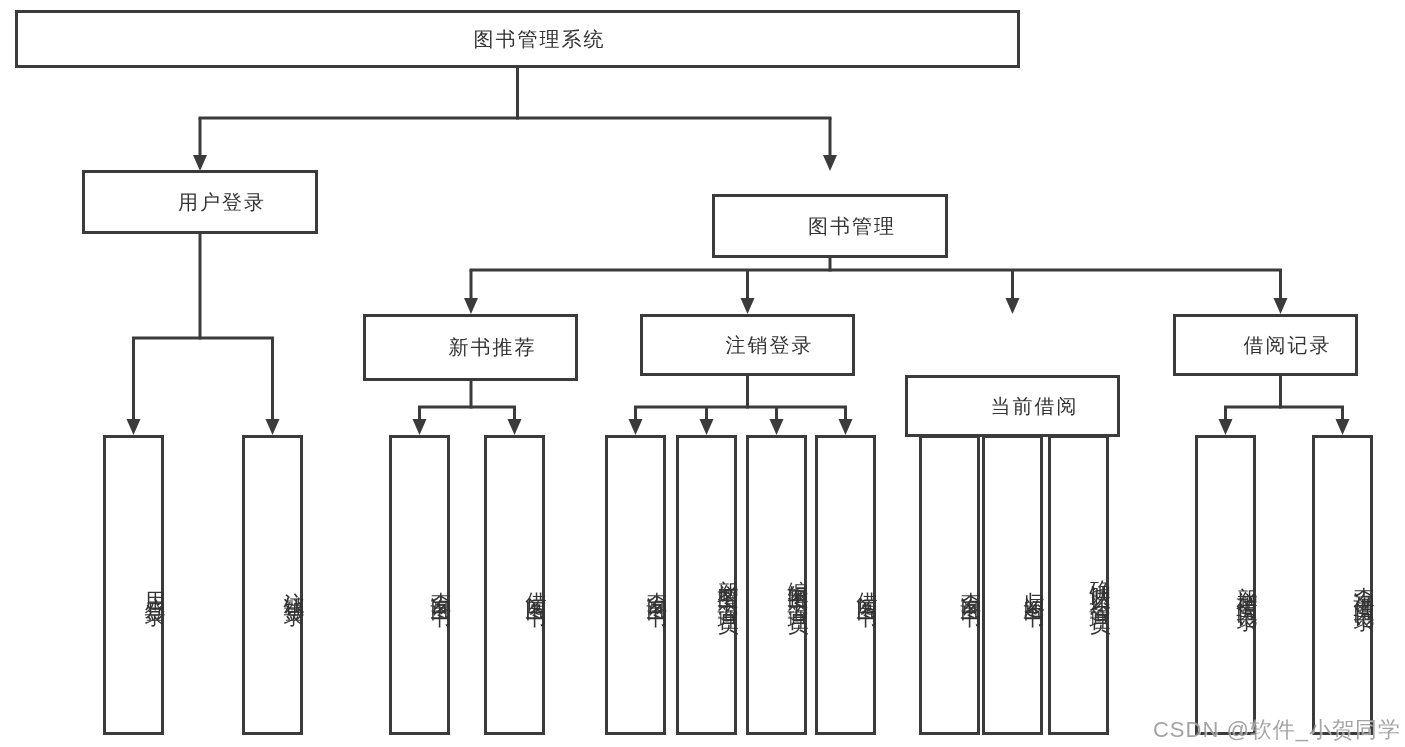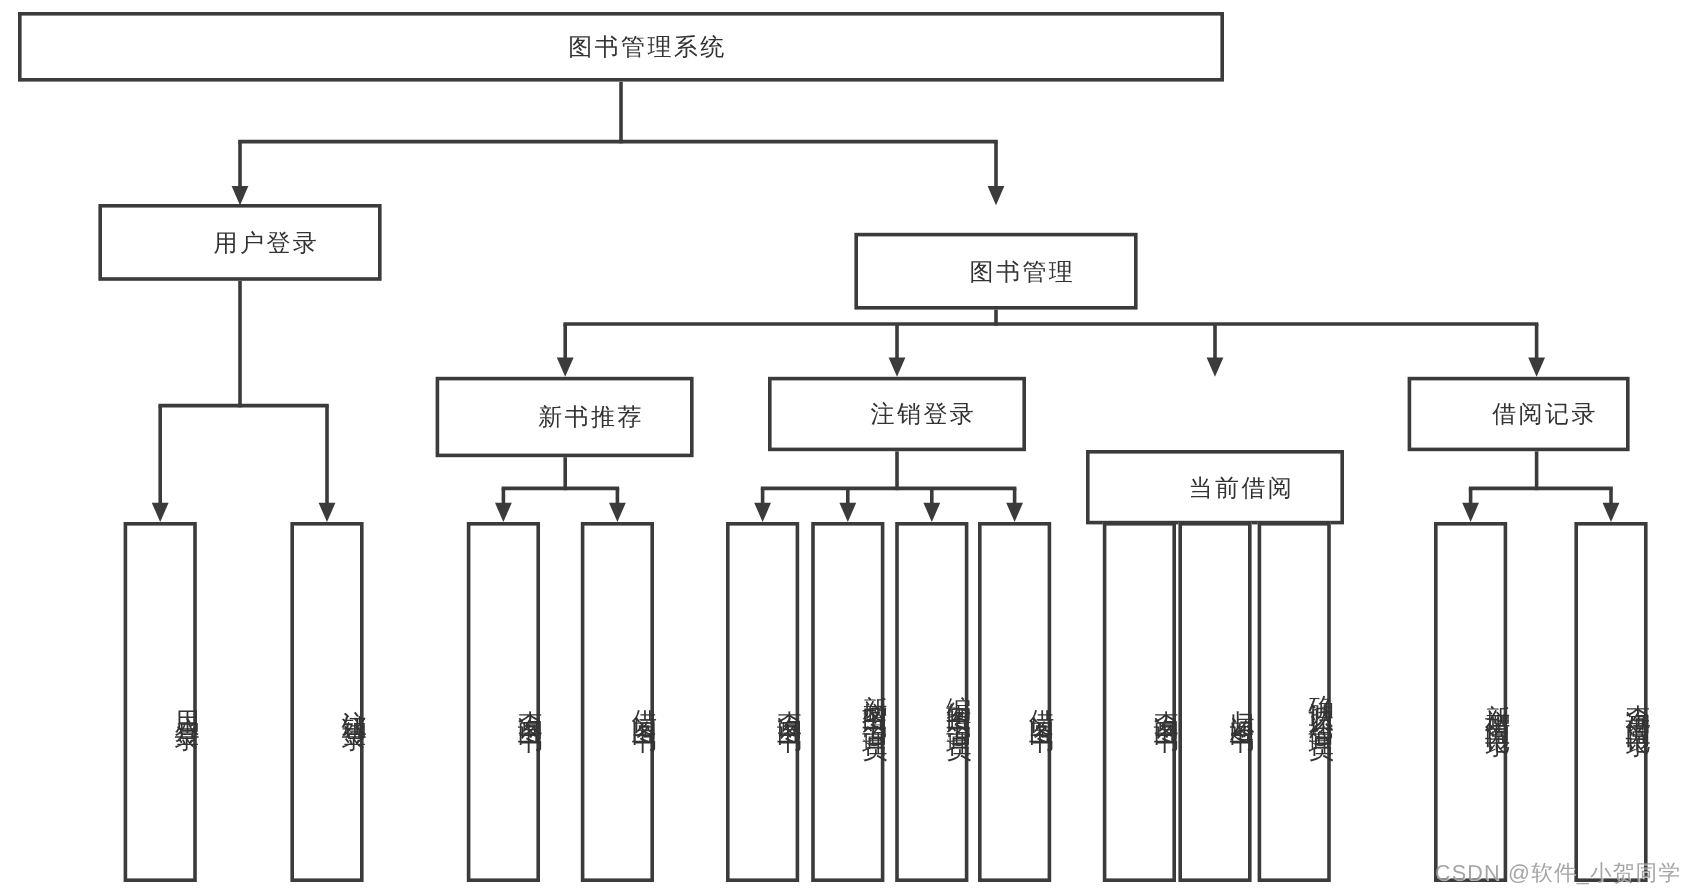--- a/index.html
+++ b/index.html
@@ -63,21 +63,21 @@
   .node-leaf-query-books-c  { left: 919px; }
   .node-leaf-return-books   { left: 982px; }
   .node-leaf-confirm-return { left: 1048px; }
   .node-leaf-add-record     { left: 1195px; }
   .node-leaf-query-record   { left: 1312px; }
   #watermark {
     position: absolute;
     right: 4px;
     top: 715px;
     z-index: 5;
-    font-size: 18px;
+    font-size: 22px;
     color: rgba(148, 148, 148, 0.85);
     text-shadow: 1px 1px 0 rgba(255,255,255,0.6);
     letter-spacing: 1px;
     white-space: nowrap;
   }
 </style>
 </head>
 <body>
 
 <div id="canvas">

